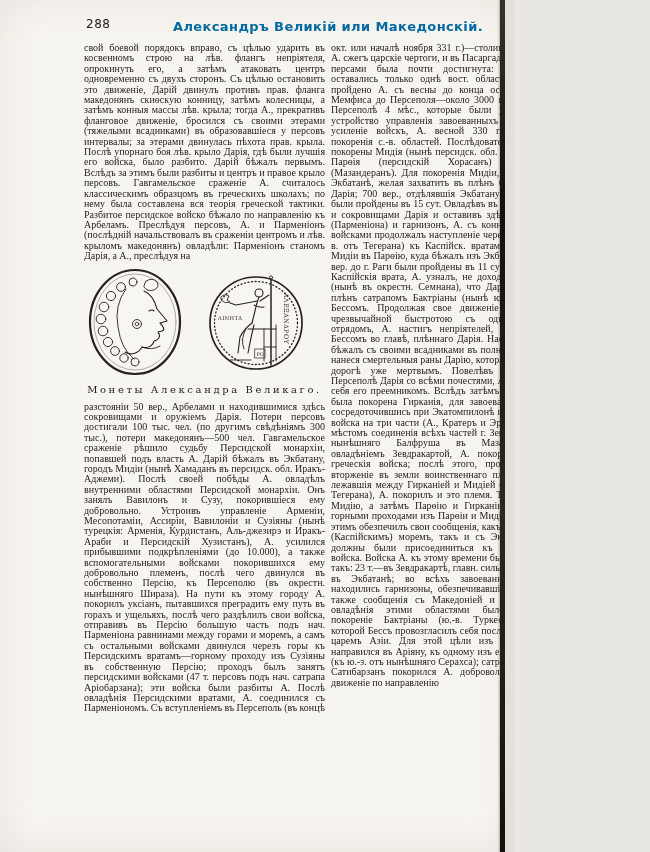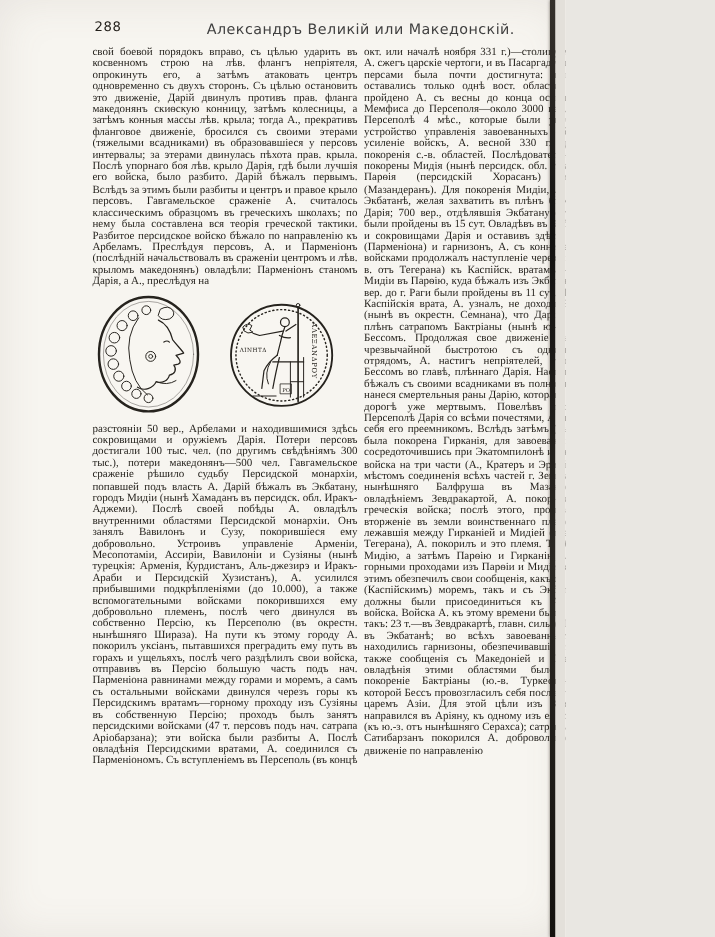--- a/index.html
+++ b/index.html
@@ -8,22 +8,22 @@
         box-shadow:inset 0 0 40px rgba(120,110,95,.12);}
   
   .scan-strip{position:absolute;top:0;right:0;width:9px;height:100%;background:#e3e0da;}
   .scan-line{position:absolute;top:0;right:9px;width:5px;height:100%;
              background:linear-gradient(180deg,#35312c,#121110 25%,#2b2823 60%,#14120f);
              box-shadow:0 0 3px rgba(70,62,52,.75);}
   
   .header{position:absolute;top:16px;left:84px;width:488px;text-align:center;}
   .page-number{position:absolute;left:2px;top:1px;font-family:"DejaVu Sans",sans-serif;
                font-size:12px;color:#23201b;letter-spacing:.5px;}
-  .running-title{font-family:"DejaVu Sans",sans-serif;font-weight:normal;font-size:13px;
-                 color:#404040;letter-spacing:.4px;}
+  .running-title{font-family:"DejaVu Sans",sans-serif;font-weight:bold;font-size:13px;
+                 color:#0369a1;letter-spacing:.4px;}
   
   .columns{position:absolute;top:43px;left:84px;width:488px;display:flex;gap:6px;}
   .column{width:241px;}
   .body-text{margin:0;font-size:10px;line-height:10.4px;text-align:justify;
              color:#221f1a;word-spacing:-.2px;font-family:Liberation Serif, serif;}
   
   .coin-figure{margin:5px 0 7px 0;padding:0;}
   .coin-figure svg{display:block;margin-left:4px;}
   .fig-caption{margin-top:5px;text-align:center;font-size:10px;letter-spacing:2.6px;
                color:#221f1a;white-space:nowrap;}
@@ -93,20 +93,21 @@
               <path d="M166,58 q-3,12 -6,28"></path>
               <path d="M142,93 L163,93" stroke-width=".9"></path>
               <path d="M160,62 L188,62"></path>
               <path d="M176,62 L176,94 M188,58 L188,94 M176,80 L188,80" stroke-width=".9"></path>
               <path d="M158,62 q-6,10 -2,20" stroke-width=".9"></path>
               <rect x="167" y="82" width="10" height="9" stroke-width=".7"></rect>
             </g>
             <text class="greek" x="168.5" y="89" font-size="4.8">ΡΟ</text>
           </g>
         </svg>
+        <figcaption class="fig-caption">Монеты Александра Великаго.</figcaption>
       </figure>
 
       <p class="body-text">разстояніи 50 вер., Арбелами и находившимися здѣсь сокровищами и оружіемъ Дарія. Потери персовъ достигали 100 тыс. чел. (по другимъ свѣдѣніямъ 300 тыс.), потери македонянъ—500 чел. Гавгамельское сраженіе рѣшило судьбу Персидской монархіи, попавшей подъ власть А. Дарій бѣжалъ въ Экбатану, городъ Мидіи (нынѣ Хамаданъ въ персидск. обл. Иракъ-Аджеми). Послѣ своей побѣды А. овладѣлъ внутренними областями Персидской монархіи. Онъ занялъ Вавилонъ и Сузу, покорившіеся ему добровольно. Устроивъ управленіе Арменіи, Месопотаміи, Ассиріи, Вавилоніи и Сузіяны (нынѣ турецкія: Арменія, Курдистанъ, Аль-джезирэ и Иракъ-Араби и Персидскій Хузистанъ), А. усилился прибывшими подкрѣпленіями (до 10.000), а также вспомогательными войсками покорившихся ему добровольно племенъ, послѣ чего двинулся въ собственно Персію, къ Персеполю (въ окрестн. нынѣшняго Шираза). На пути къ этому городу А. покорилъ уксіанъ, пытавшихся преградить ему путь въ горахъ и ущельяхъ, послѣ чего раздѣлилъ свои войска, отправивъ въ Персію большую часть подъ нач. Парменіона равнинами между горами и моремъ, а самъ съ остальными войсками двинулся черезъ горы къ Персидскимъ вратамъ—горному проходу изъ Сузіяны въ собственную Персію; проходъ былъ занятъ персидскими войсками (47 т. персовъ подъ нач. сатрапа Аріобарзана); эти войска были разбиты А. Послѣ овладѣнія Персидскими вратами, А. соединился съ Парменіономъ. Съ вступленіемъ въ Персеполь (въ концѣ</p>
     </div>
 
     <div class="column">
       <p class="body-text">окт. или началѣ ноября 331 г.)—столицу монархіи, гдѣ А. сжегъ царскіе чертоги, и въ Пасаргаду, цѣль войны съ персами была почти достигнута: непокоренными оставались только однѣ вост. области. Всего было пройдено А. съ весны до конца осени 331 г., отъ Мемфиса до Персеполя—около 3000 вер. Пробывъ въ Персеполѣ 4 мѣс., которые были употреблены на устройство управленія завоеванныхъ областей и на усиленіе войскъ, А. весной 330 г. двинулся для покоренія с.-в. областей. Послѣдовательно имъ были покорены Мидія (нынѣ персидск. обл. Иракъ-Аджеми), Парѳія (персидскій Хорасанъ) и Гирканія (Мазандеранъ). Для покоренія Мидіи, А. двинулся въ Экбатанѣ, желая захватить въ плѣнъ бѣжавшаго сюда Дарія; 700 вер., отдѣлявшія Экбатану отъ Персеполя, были пройдены въ 15 сут. Овладѣвъ въ Экбатанѣ казной и сокровищами Дарія и оставивъ здѣсь часть войскъ (Парменіона) и гарнизонъ, А. съ конницей и легкими войсками продолжалъ наступленіе черезъ г. Раги (къ с.-в. отъ Тегерана) къ Каспійск. вратамъ,—проходу изъ Мидіи въ Парѳію, куда бѣжалъ изъ Экбатаны Дарій. 350 вер. до г. Раги были пройдены въ 11 сут. Пройдя черезъ Каспійскія врата, А. узналъ, не доходя Экатомпилона (нынѣ въ окрестн. Семнана), что Дарій захваченъ въ плѣнъ сатрапомъ Бактріаны (нынѣ ю.-в. Туркестанъ) Бессомъ. Продолжая свое движеніе въ Парѳіи съ чрезвычайной быстротою съ однимъ коннымъ отрядомъ, А. настигъ непріятелей, увозившихъ, съ Бессомъ во главѣ, плѣннаго Дарія. Настигнутый Бессъ бѣжалъ съ своими всадниками въ полномъ безпорядкѣ, нанеся смертельныя раны Дарію, котораго А. нашелъ на дорогѣ уже мертвымъ. Повелѣвъ похоронить въ Персеполѣ Дарія со всѣми почестями, А. провозгласилъ себя его преемникомъ. Вслѣдъ затѣмъ (въ іюлѣ 330 г.) была покорена Гирканія, для завоеванія которой А., сосредоточившись при Экатомпилонѣ и раздѣливъ свои войска на три части (А., Кратеръ и Эригій), назначилъ мѣстомъ соединенія всѣхъ частей г. Зевдракарту (близъ нынѣшняго Балфруша въ Мазандеранѣ). Съ овладѣніемъ Зевдракартой, А. покорились наемныя греческія войска; послѣ этого, произведя быстрое вторженіе въ земли воинственнаго племени мардовъ, лежавшія между Гирканіей и Мидіей (т.-е. къ с.-з. отъ Тегерана), А. покорилъ и это племя. Т. обр., покоривъ Мидію, а затѣмъ Парѳію и Гирканію, А. завладѣлъ горными проходами изъ Парѳіи и Мидіи въ Гирканію и этимъ обезпечилъ свои сообщенія, какъ съ Гирканскимъ (Каспійскимъ) моремъ, такъ и съ Экбатаной, откуда должны были присоединиться къ А. македонскія войска. Войска А. къ этому времени были расположены такъ: 23 т.—въ Зевдракартѣ, главн. силы (Парменіонъ)—въ Экбатанѣ; во всѣхъ завоеванныхъ областяхъ находились гарнизоны, обезпечивавшіе спокойствіе, а также сообщенія съ Македоніей и Греціей. Послѣ овладѣнія этими областями было предпринято покореніе Бактріаны (ю.-в. Туркестанъ), сатрапъ которой Бессъ провозгласилъ себя послѣ убійства Дарія царемъ Азіи. Для этой цѣли изъ Зевдракарты А. направился въ Аріяну, къ одному изъ ея городовъ Сузіи (къ ю.-з. отъ нынѣшняго Серахса); сатрапъ этой области Сатибарзанъ покорился А. добровольно. Продолжая движеніе по направленію</p>
     </div>
 
   </div>

